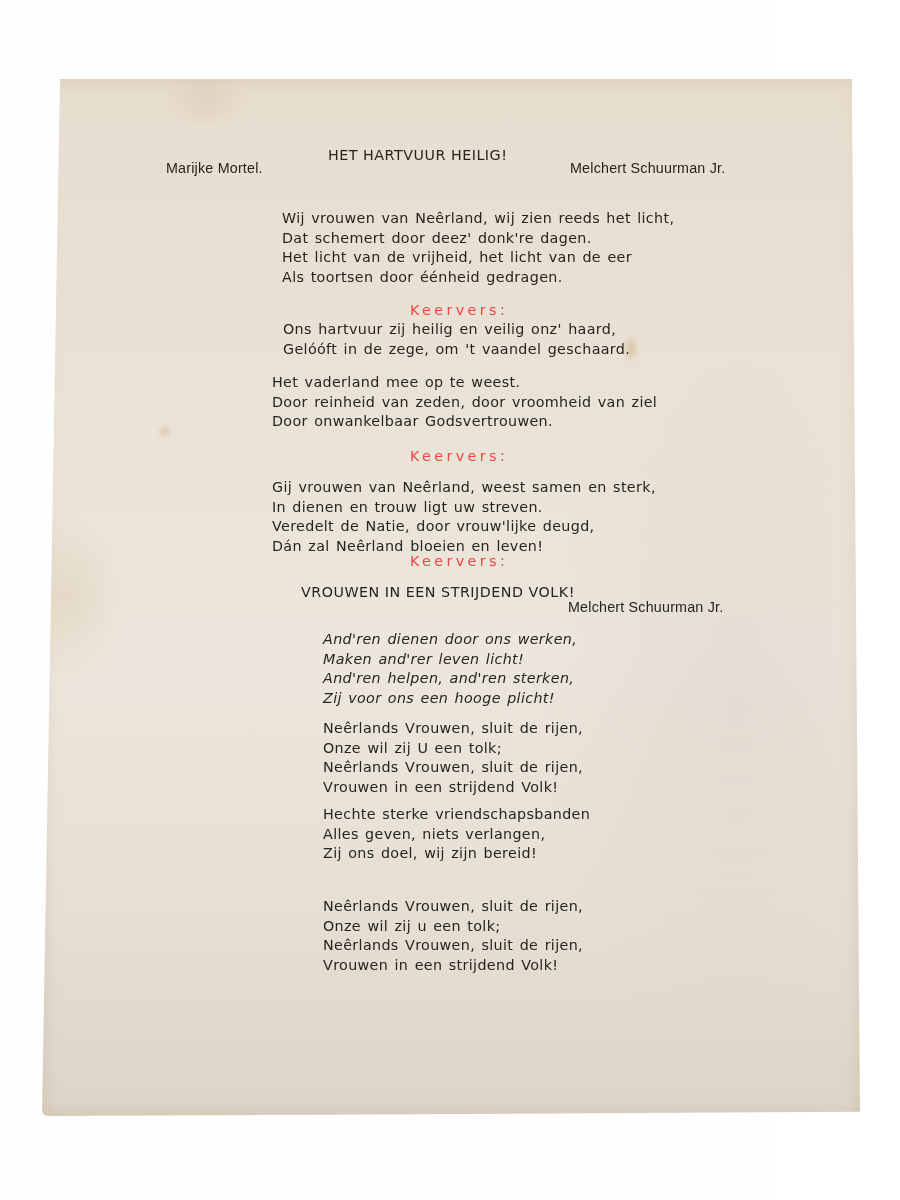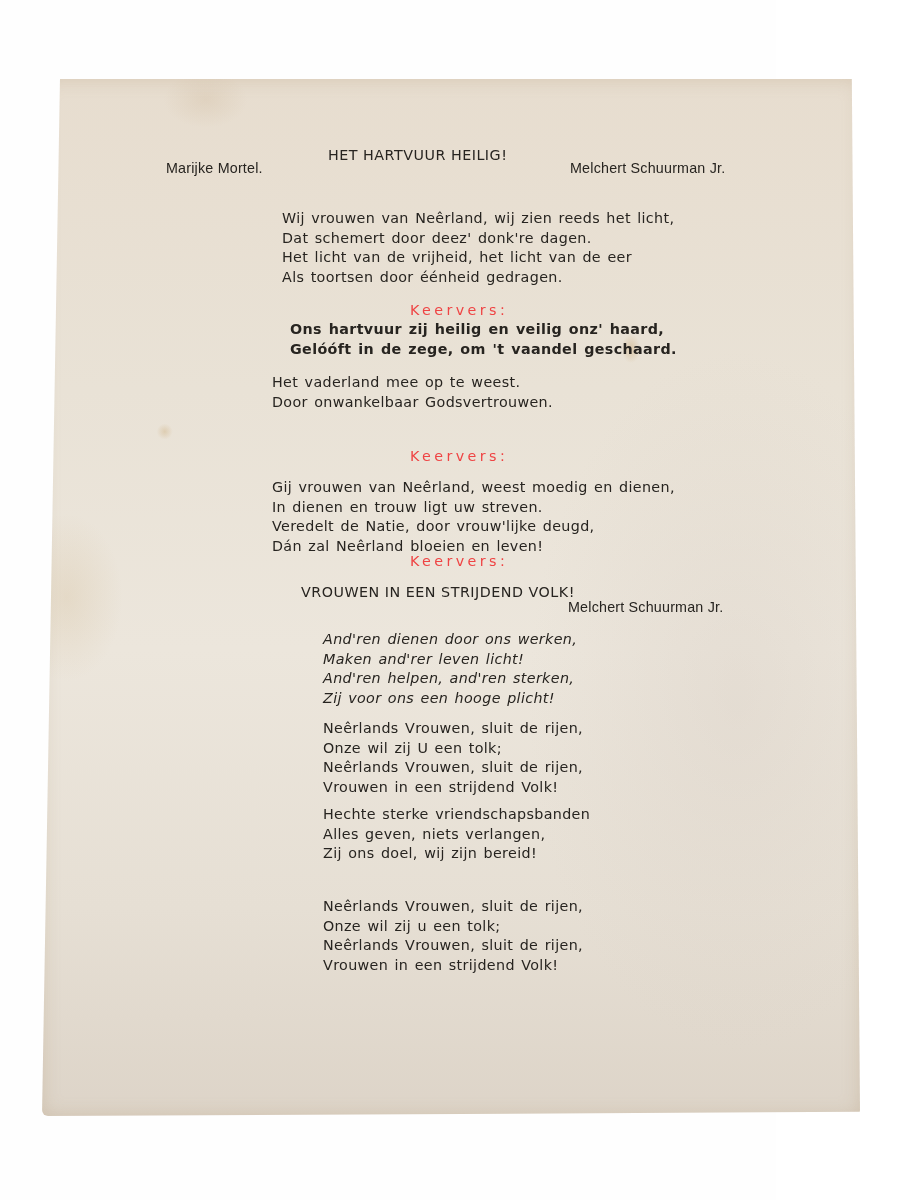--- a/index.html
+++ b/index.html
@@ -87,33 +87,34 @@
   <div class="ink" style="left:570px; top:159px;">Melchert Schuurman Jr.</div>
 
   <div class="stanza" style="left:282px; top:209px;">
     <span>Wij vrouwen van Neêrland, wij zien reeds het licht,</span>
     <span>Dat schemert door deez' donk're dagen.</span>
     <span>Het licht van de vrijheid, het licht van de eer</span>
     <span>Als toortsen door éénheid gedragen.</span>
   </div>
 
   <div class="refrain-label" style="left:410px; top:301px;">Keervers:</div>
-  <div class="stanza" style="left:290px; top:320px;font-weight:bold;">
+  <div class="stanza" style="left:283px; top:320px;">
     <span>Ons hartvuur zij heilig en veilig onz' haard,</span>
     <span>Gelóóft in de zege, om 't vaandel geschaard.</span>
   </div>
 
   <div class="stanza" style="left:272px; top:373px;">
     <span>Het vaderland mee op te weest.</span>
+    <span>Door reinheid van zeden, door vroomheid van ziel</span>
     <span>Door onwankelbaar Godsvertrouwen.</span>
   </div>
   <div class="refrain-label" style="left:410px; top:447px;">Keervers:</div>
 
   <div class="stanza" style="left:272px; top:478px;">
-    <span>Gij vrouwen van Neêrland, weest moedig en dienen,</span>
+    <span>Gij vrouwen van Neêrland, weest samen en sterk,</span>
     <span>In dienen en trouw ligt uw streven.</span>
     <span>Veredelt de Natie, door vrouw'lijke deugd,</span>
     <span>Dán zal Neêrland bloeien en leven!</span>
   </div>
   <div class="refrain-label" style="left:410px; top:552px;">Keervers:</div>
 
   <div class="title" style="left:301px; top:583px;">VROUWEN IN EEN STRIJDEND VOLK!</div>
   <div class="ink" style="left:568px; top:598px;">Melchert Schuurman Jr.</div>
 
   <div class="stanza" style="left:323px; top:630px;font-style:italic;">

